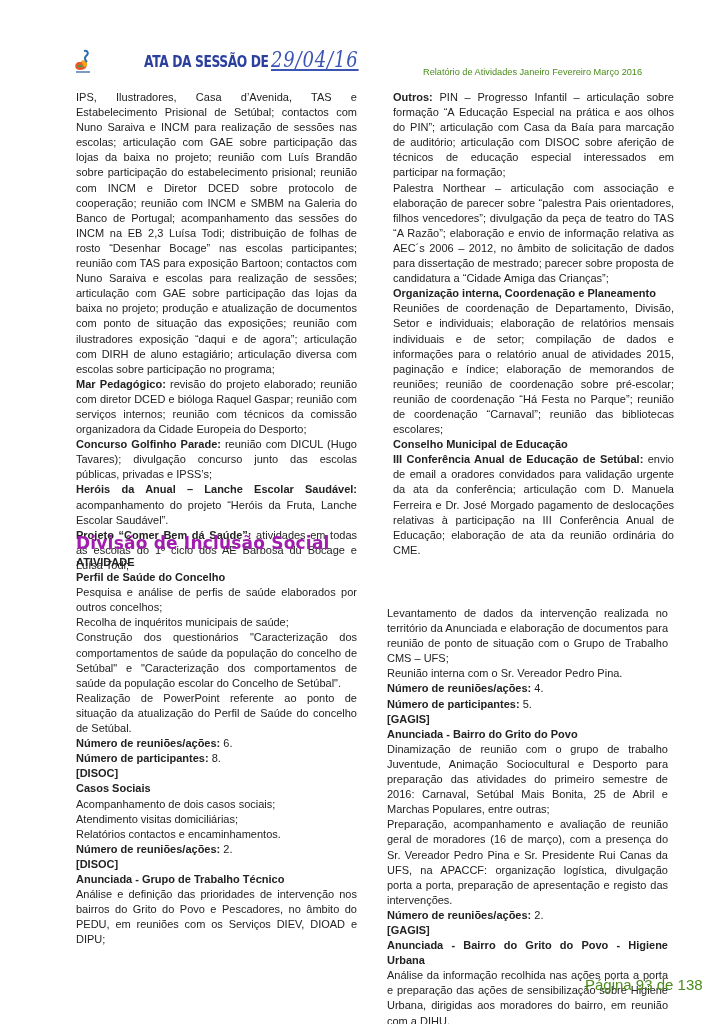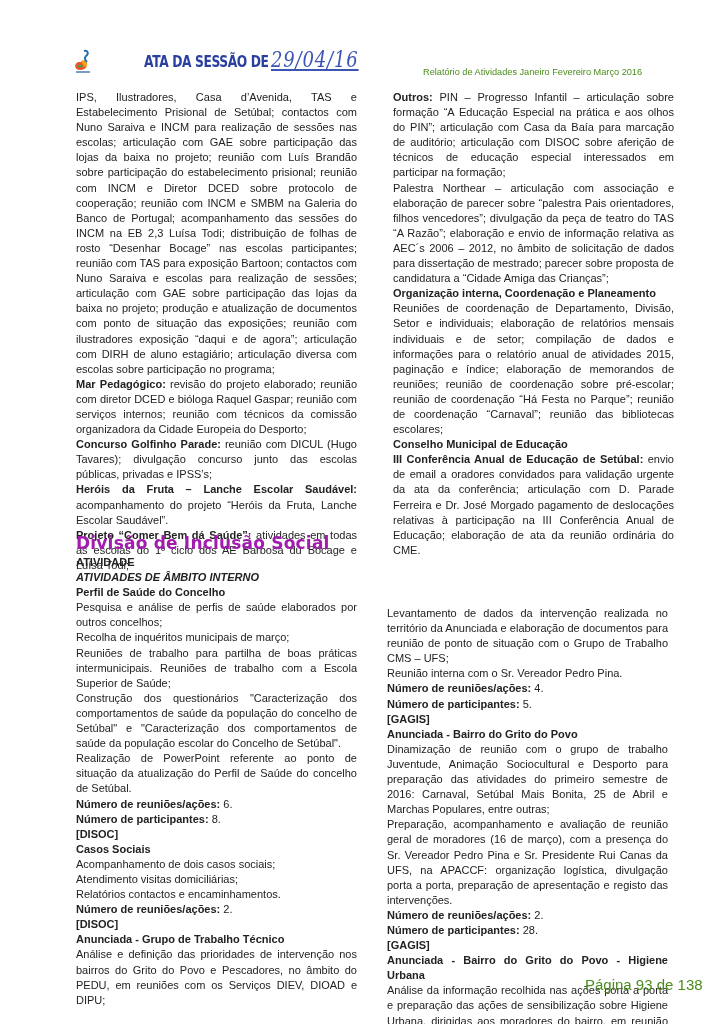--- a/index.html
+++ b/index.html
@@ -35,42 +35,40 @@
 <div class="stamp">
   <span>ATA DA SESSÃO DE</span><span class="hand">29/04/16</span>
 </div>
 
 <div class="header-title">Relatório de Atividades Janeiro Fevereiro Março 2016</div>
 
 <div class="col left" style="top:90px;">
     <p><span>IPS, Ilustradores, Casa d’Avenida, TAS e Estabelecimento Prisional de Setúbal; contactos com Nuno Saraiva e INCM para realização de sessões nas escolas; articulação com GAE sobre participação das lojas da baixa no projeto; reunião com Luís Brandão sobre participação do estabelecimento prisional; reunião com INCM e Diretor DCED sobre protocolo de cooperação; reunião com INCM e SMBM na Galeria do Banco de Portugal; acompanhamento das sessões do INCM na EB 2,3 Luísa Todi; distribuição de folhas de rosto “Desenhar Bocage” nas escolas participantes; reunião com TAS para exposição Bartoon; contactos com Nuno Saraiva e escolas para realização de sessões; articulação com GAE sobre participação das lojas da baixa no projeto; produção e atualização de documentos com ponto de situação das exposições; reunião com ilustradores exposição “daqui e de agora”; articulação com DIRH de aluno estagiário; articulação diversa com escolas sobre participação no programa;</span></p>
     <p><b>Mar Pedagógico:</b><span> revisão do projeto elaborado; reunião com diretor DCED e bióloga Raquel Gaspar; reunião com serviços internos; reunião com técnicos da comissão organizadora da Cidade Europeia do Desporto;</span></p>
     <p><b>Concurso Golfinho Parade:</b><span> reunião com DICUL (Hugo Tavares); divulgação concurso junto das escolas públicas, privadas e IPSS’s;</span></p>
-    <p><b>Heróis da Fruta – Lanche Escolar Saudável:</b><span> acompanhamento do projeto “Heróis da Fruta, Lanche Escolar Saudável”.</span></p>
+    <p><b>Heróis da Anual – Lanche Escolar Saudável:</b><span> acompanhamento do projeto “Heróis da Fruta, Lanche Escolar Saudável”.</span></p>
     <p><b>Projeto “Comer Bem dá Saúde”:</b><span> atividades em todas as escolas do 1º ciclo dos AE Barbosa du Bocage e Luísa Todi;</span></p>
   </div>
 <div class="col right" style="top:90px;margin-left:6px;">
     <p><b>Outros:</b><span> PIN – Progresso Infantil – articulação sobre formação “A Educação Especial na prática e aos olhos do PIN”; articulação com Casa da Baía para marcação de auditório; articulação com DISOC sobre aferição de técnicos de educação especial interessados em participar na formação;</span></p>
     <p><span>Palestra Northear – articulação com associação e elaboração de parecer sobre “palestra Pais orientadores, filhos vencedores”; divulgação da peça de teatro do TAS “A Razão”; elaboração e envio de informação relativa as AEC´s 2006 – 2012, no âmbito de solicitação de dados para dissertação de mestrado; parecer sobre proposta de candidatura a “Cidade Amiga das Crianças”;</span></p>
     <p><b>Organização interna, Coordenação e Planeamento</b></p>
     <p><span>Reuniões de coordenação de Departamento, Divisão, Setor e individuais; elaboração de relatórios mensais individuais e de setor; compilação de dados e informações para o relatório anual de atividades 2015, paginação e índice; elaboração de memorandos de reuniões; reunião de coordenação sobre pré-escolar; reunião de coordenação “Há Festa no Parque”; reunião de coordenação “Carnaval”; reunião das bibliotecas escolares;</span></p>
     <p><b>Conselho Municipal de Educação</b></p>
-    <p><b>III Conferência Anual de Educação de Setúbal:</b><span> envio de email a oradores convidados para validação urgente da ata da conferência; articulação com D. Parade Ferreira e Dr. José Morgado pagamento de deslocações relativas à participação na III Conferência Anual de Educação; elaboração de ata da reunião ordinária do CME.</span></p>
+    <p><b>III Conferência Anual de Educação de Setúbal:</b><span> envio de email a oradores convidados para validação urgente da ata da conferência; articulação com D. Manuela Ferreira e Dr. José Morgado pagamento de deslocações relativas à participação na III Conferência Anual de Educação; elaboração de ata da reunião ordinária do CME.</span></p>
   </div>
 
 <div class="section-title">Divisão de Inclusão Social</div>
 
 <div class="col left" style="top:555px;">
   <p><b>ATIVIDADE</b></p>
-  <p><b><i>ATIVIDADES DE ÂMBITO INTERNO</i></b></p>
   <div>
       <p><b>Perfil de Saúde do Concelho</b></p>
       <p><span>Pesquisa e análise de perfis de saúde elaborados por outros concelhos;</span></p>
-      <p><span>Recolha de inquéritos municipais de março;</span></p>
-      <p><span>Reuniões de trabalho para partilha de boas práticas intermunicipais. Reuniões de trabalho com a Escola Superior de Saúde;</span></p>
+      <p><span>Recolha de inquéritos municipais de saúde;</span></p>
       <p><span>Construção dos questionários "Caracterização dos comportamentos de saúde da população do concelho de Setúbal" e "Caracterização dos comportamentos de saúde da população escolar do Concelho de Setúbal".</span></p>
       <p><span>Realização de PowerPoint referente ao ponto de situação da atualização do Perfil de Saúde do concelho de Setúbal.</span></p>
       <p><b>Número de reuniões/ações:</b><span> 6.</span></p>
       <p><b>Número de participantes:</b><span> 8.</span></p>
       <p><b>[DISOC]</b></p>
       <p><b>Casos Sociais</b></p>
       <p><span>Acompanhamento de dois casos sociais;</span></p>
       <p><span>Atendimento visitas domiciliárias;</span></p>
       <p><span>Relatórios contactos e encaminhamentos.</span></p>
       <p><b>Número de reuniões/ações:</b><span> 2.</span></p>
@@ -83,21 +81,20 @@
 <div class="col right" style="top:569px;margin-top:37px;">
     <p><span>Levantamento de dados da intervenção realizada no território da Anunciada e elaboração de documentos para reunião de ponto de situação com o Grupo de Trabalho CMS – UFS;</span></p>
     <p><span>Reunião interna com o Sr. Vereador Pedro Pina.</span></p>
     <p><b>Número de reuniões/ações:</b><span> 4.</span></p>
     <p><b>Número de participantes:</b><span> 5.</span></p>
     <p><b>[GAGIS]</b></p>
     <p><b>Anunciada - Bairro do Grito do Povo</b></p>
     <p><span>Dinamização de reunião com o grupo de trabalho Juventude, Animação Sociocultural e Desporto para preparação das atividades do primeiro semestre de 2016: Carnaval, Setúbal Mais Bonita, 25 de Abril e Marchas Populares, entre outras;</span></p>
     <p><span>Preparação, acompanhamento e avaliação de reunião geral de moradores (16 de março), com a presença do Sr. Vereador Pedro Pina e Sr. Presidente Rui Canas da UFS, na APACCF: organização logística, divulgação porta a porta, preparação de apresentação e registo das intervenções.</span></p>
     <p><b>Número de reuniões/ações:</b><span> 2.</span></p>
-    <p><b>Número de participantes:</b><span> 28.</span></p>
     <p><b>[GAGIS]</b></p>
     <p><b>Anunciada - Bairro do Grito do Povo - Higiene Urbana</b></p>
     <p><span>Análise da informação recolhida nas ações porta a porta e preparação das ações de sensibilização sobre Higiene Urbana, dirigidas aos moradores do bairro, em reunião com a DIHU.</span></p>
     <p><b>Número de reuniões/ações:</b><span> 1.</span></p>
     <p><b>[GAGIS]</b></p>
   </div>
 
 <div class="footer">Página 93 de 138</div>
 
 </body></html>

